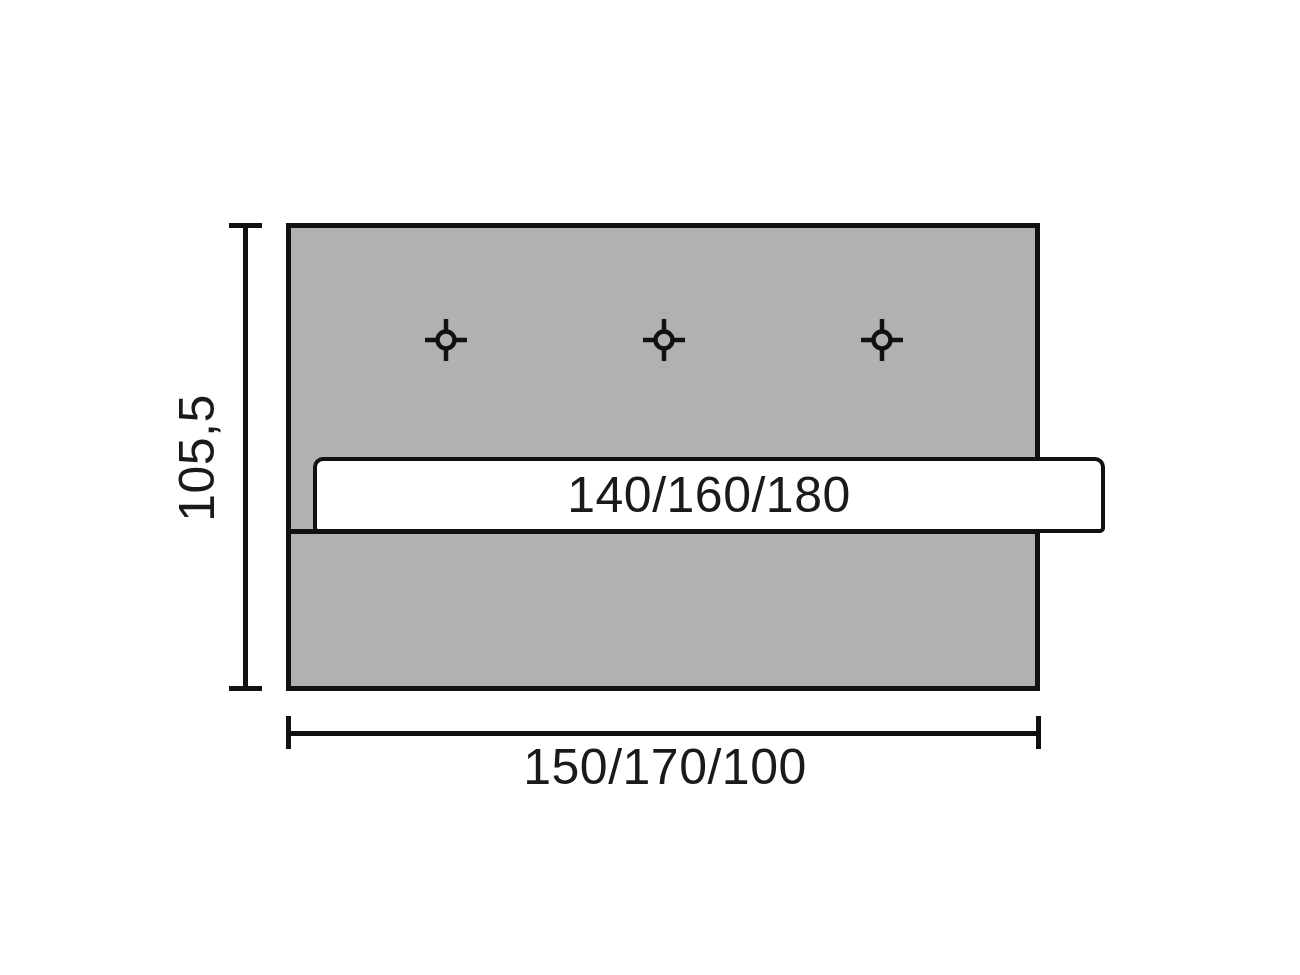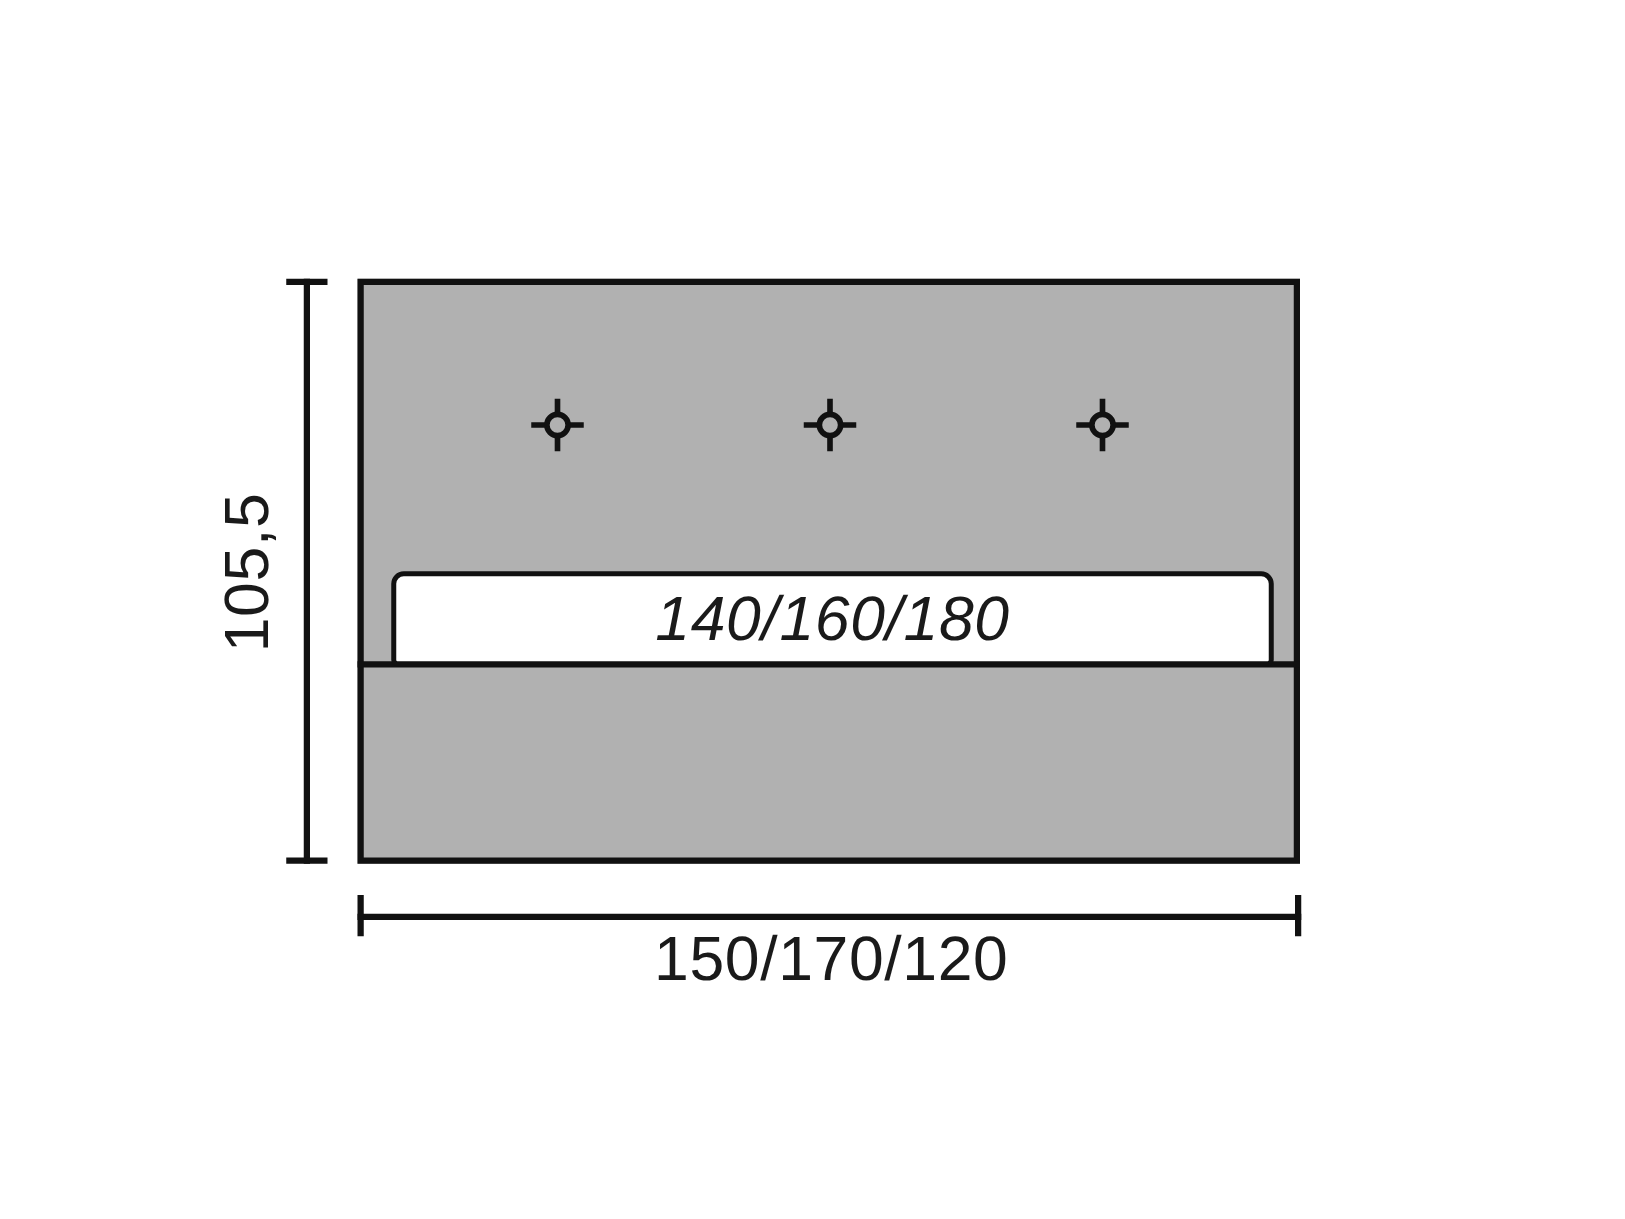--- a/index.html
+++ b/index.html
@@ -36,30 +36,29 @@
     width: 754px;
     height: 5px;
     background: #111111;
   }
 
   
   .insert-bar {
     position: absolute;
     left: 313px;
     top: 457px;
-    width: 706px;
+    width: 792px;
     height: 76px;
     box-sizing: border-box;
     background: #ffffff;
     border: 4.5px solid #111111;
     border-radius: 10px 10px 5px 5px;
     display: flex;
     align-items: center;
     justify-content: center;
-    font-style: italic;
   }
   .insert-bar-label {
     font-size: 50px;
     color: #1a1a1a;
     letter-spacing: 0.5px;
     line-height: 1;
     white-space: nowrap;
   }
 
   
@@ -140,15 +139,15 @@
   </div>
 
   <div class="dim-line dim-v-line"></div>
   <div class="dim-tick dim-v-tick-top"></div>
   <div class="dim-tick dim-v-tick-bot"></div>
   <div class="height-label">105,5</div>
 
   <div class="dim-line dim-h-line"></div>
   <div class="dim-tick dim-h-tick-left"></div>
   <div class="dim-tick dim-h-tick-right"></div>
-  <div class="width-label">150/170/120</div>
+  <div class="width-label">150/170/100</div>
 
 </div>
 
 </body></html>

